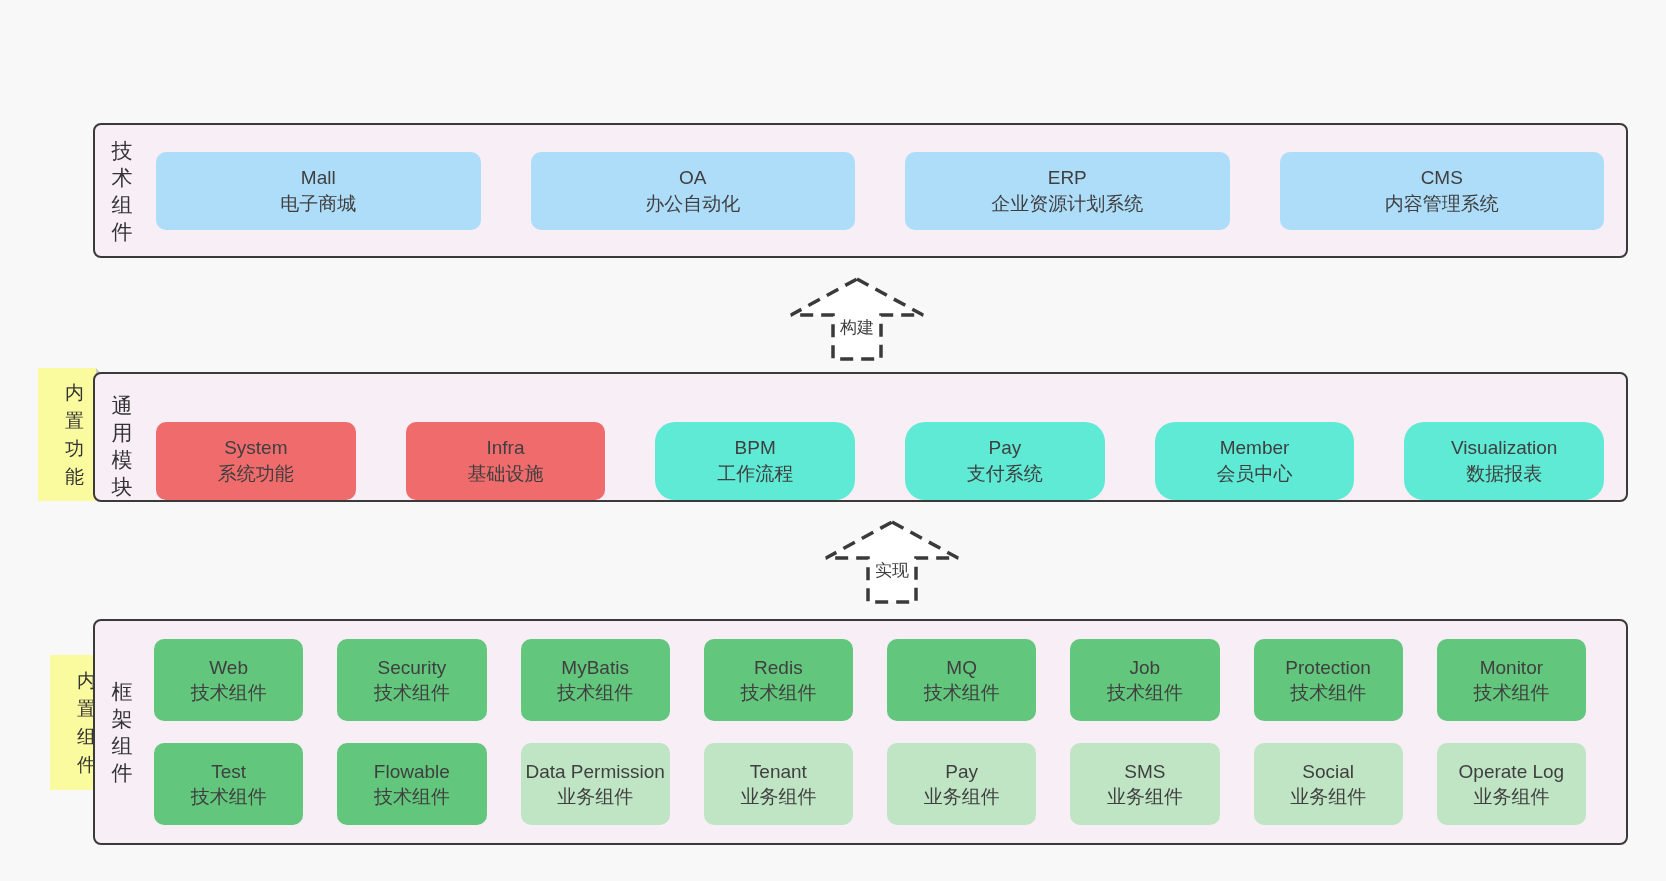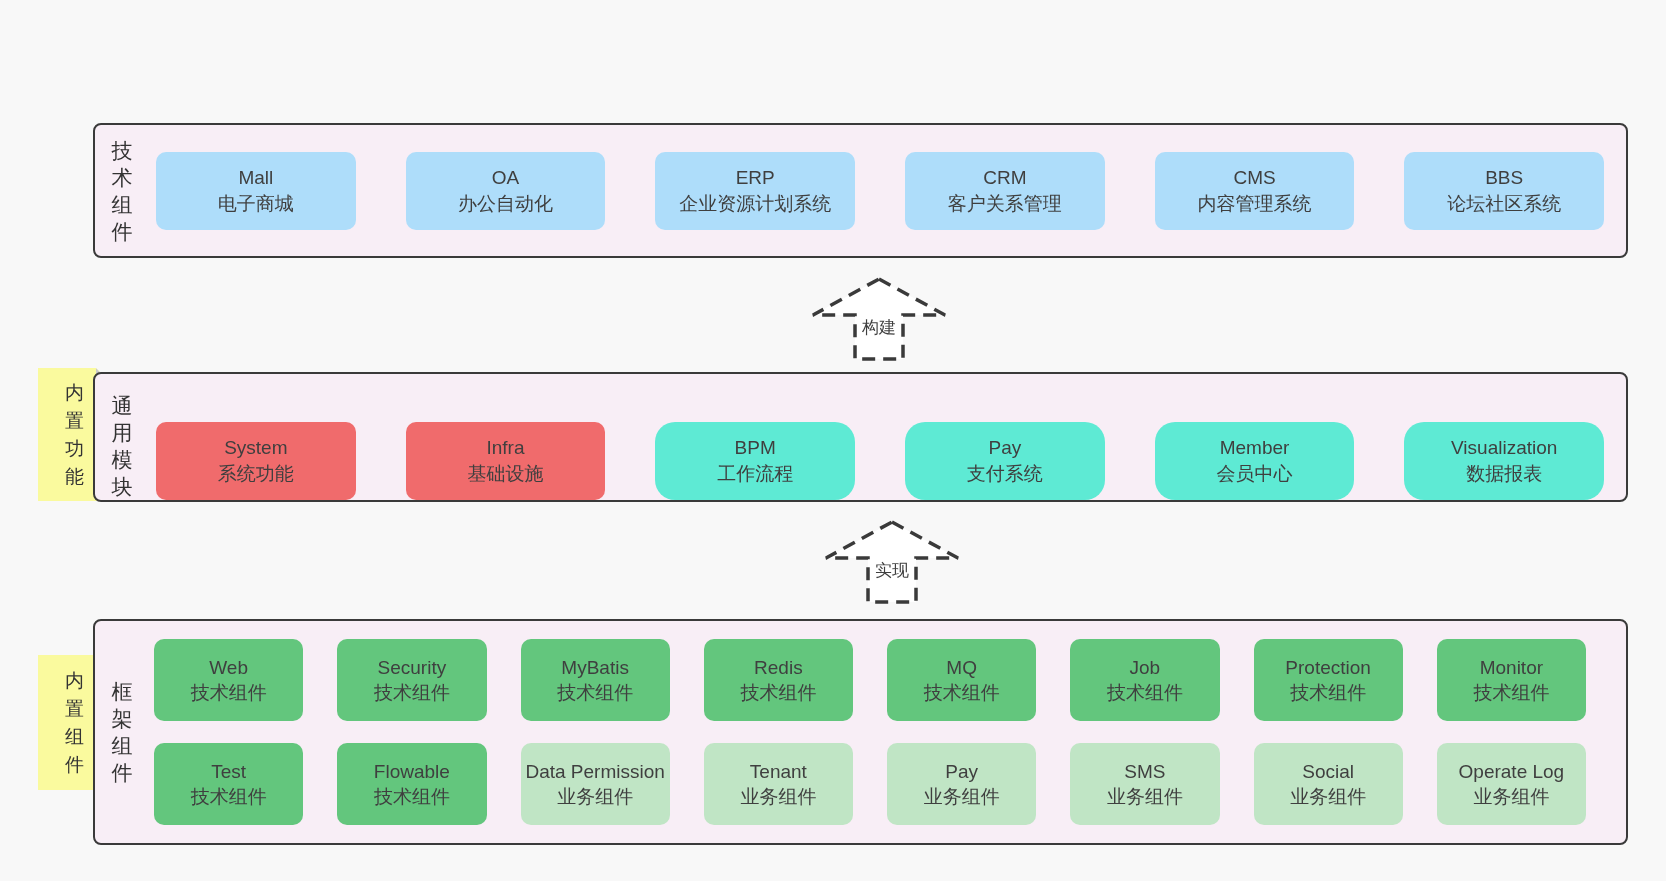--- a/index.html
+++ b/index.html
@@ -39,32 +39,32 @@
   .v-pink{background:#5eead4;border-radius:20px;}
   .v-green{background:#63c67d;}
   .v-green-light{background:#c0e5c5;}
 
   .note{
     position:absolute;left:38px;width:73px;background:#fafa9e;z-index:1;
     display:flex;align-items:center;justify-content:center;
     clip-path:polygon(0 0, calc(100% - 15px) 0, 100% 15px, 100% 100%, 0 100%);
   }
   #note-features{top:368px;height:133px;}
-  #note-components{top:655px;height:135px;}
+  #note-components{top:655px;height:135px;margin-left:12px;}
   .note-label{
     width:22px;text-align:center;font-size:19px;line-height:28px;
     color:#333;word-break:break-all;
   }
   .fold{
     position:absolute;top:0;right:0;width:15px;height:15px;background:#cacaca;
     clip-path:polygon(0 0, 100% 100%, 0 100%);
   }
 
   .arrow{position:absolute;width:138px;height:86px;z-index:1;}
-  #arrow-build{left:810px;top:276px;}
+  #arrow-build{left:788px;top:276px;}
   #arrow-implement{left:823px;top:519px;}
   .arrow svg{display:block;width:100%;height:100%;}
   .arrow-label{
     position:absolute;left:50%;top:40px;transform:translateX(-50%);
     background:#ffffff;padding:0 2px;font-size:17px;color:#3f3f3f;white-space:nowrap;
   }
 </style>
 </head>
 <body>
 
@@ -77,30 +77,22 @@
     </div>
     <div class="box v-blue">
       <div>OA</div>
       <div>办公自动化</div>
     </div>
     <div class="box v-blue">
       <div>ERP</div>
       <div>企业资源计划系统</div>
     </div>
     <div class="box v-blue">
-      <div>CRM</div>
-      <div>客户关系管理</div>
-    </div>
-    <div class="box v-blue">
       <div>CMS</div>
       <div>内容管理系统</div>
-    </div>
-    <div class="box v-blue">
-      <div>BBS</div>
-      <div>论坛社区系统</div>
     </div>
   </div>
 </div>
 
 <div class="arrow" id="arrow-build">
   <svg viewBox="0 0 138 86">
     <path d="M69 3 L135 39 L93 39 L93 83 L45 83 L45 39 L3 39 Z" fill="#ffffff" stroke="#3a3a3a" stroke-width="3.5" stroke-dasharray="13 8"></path>
   </svg>
   <div class="arrow-label">构建</div>
 </div>

